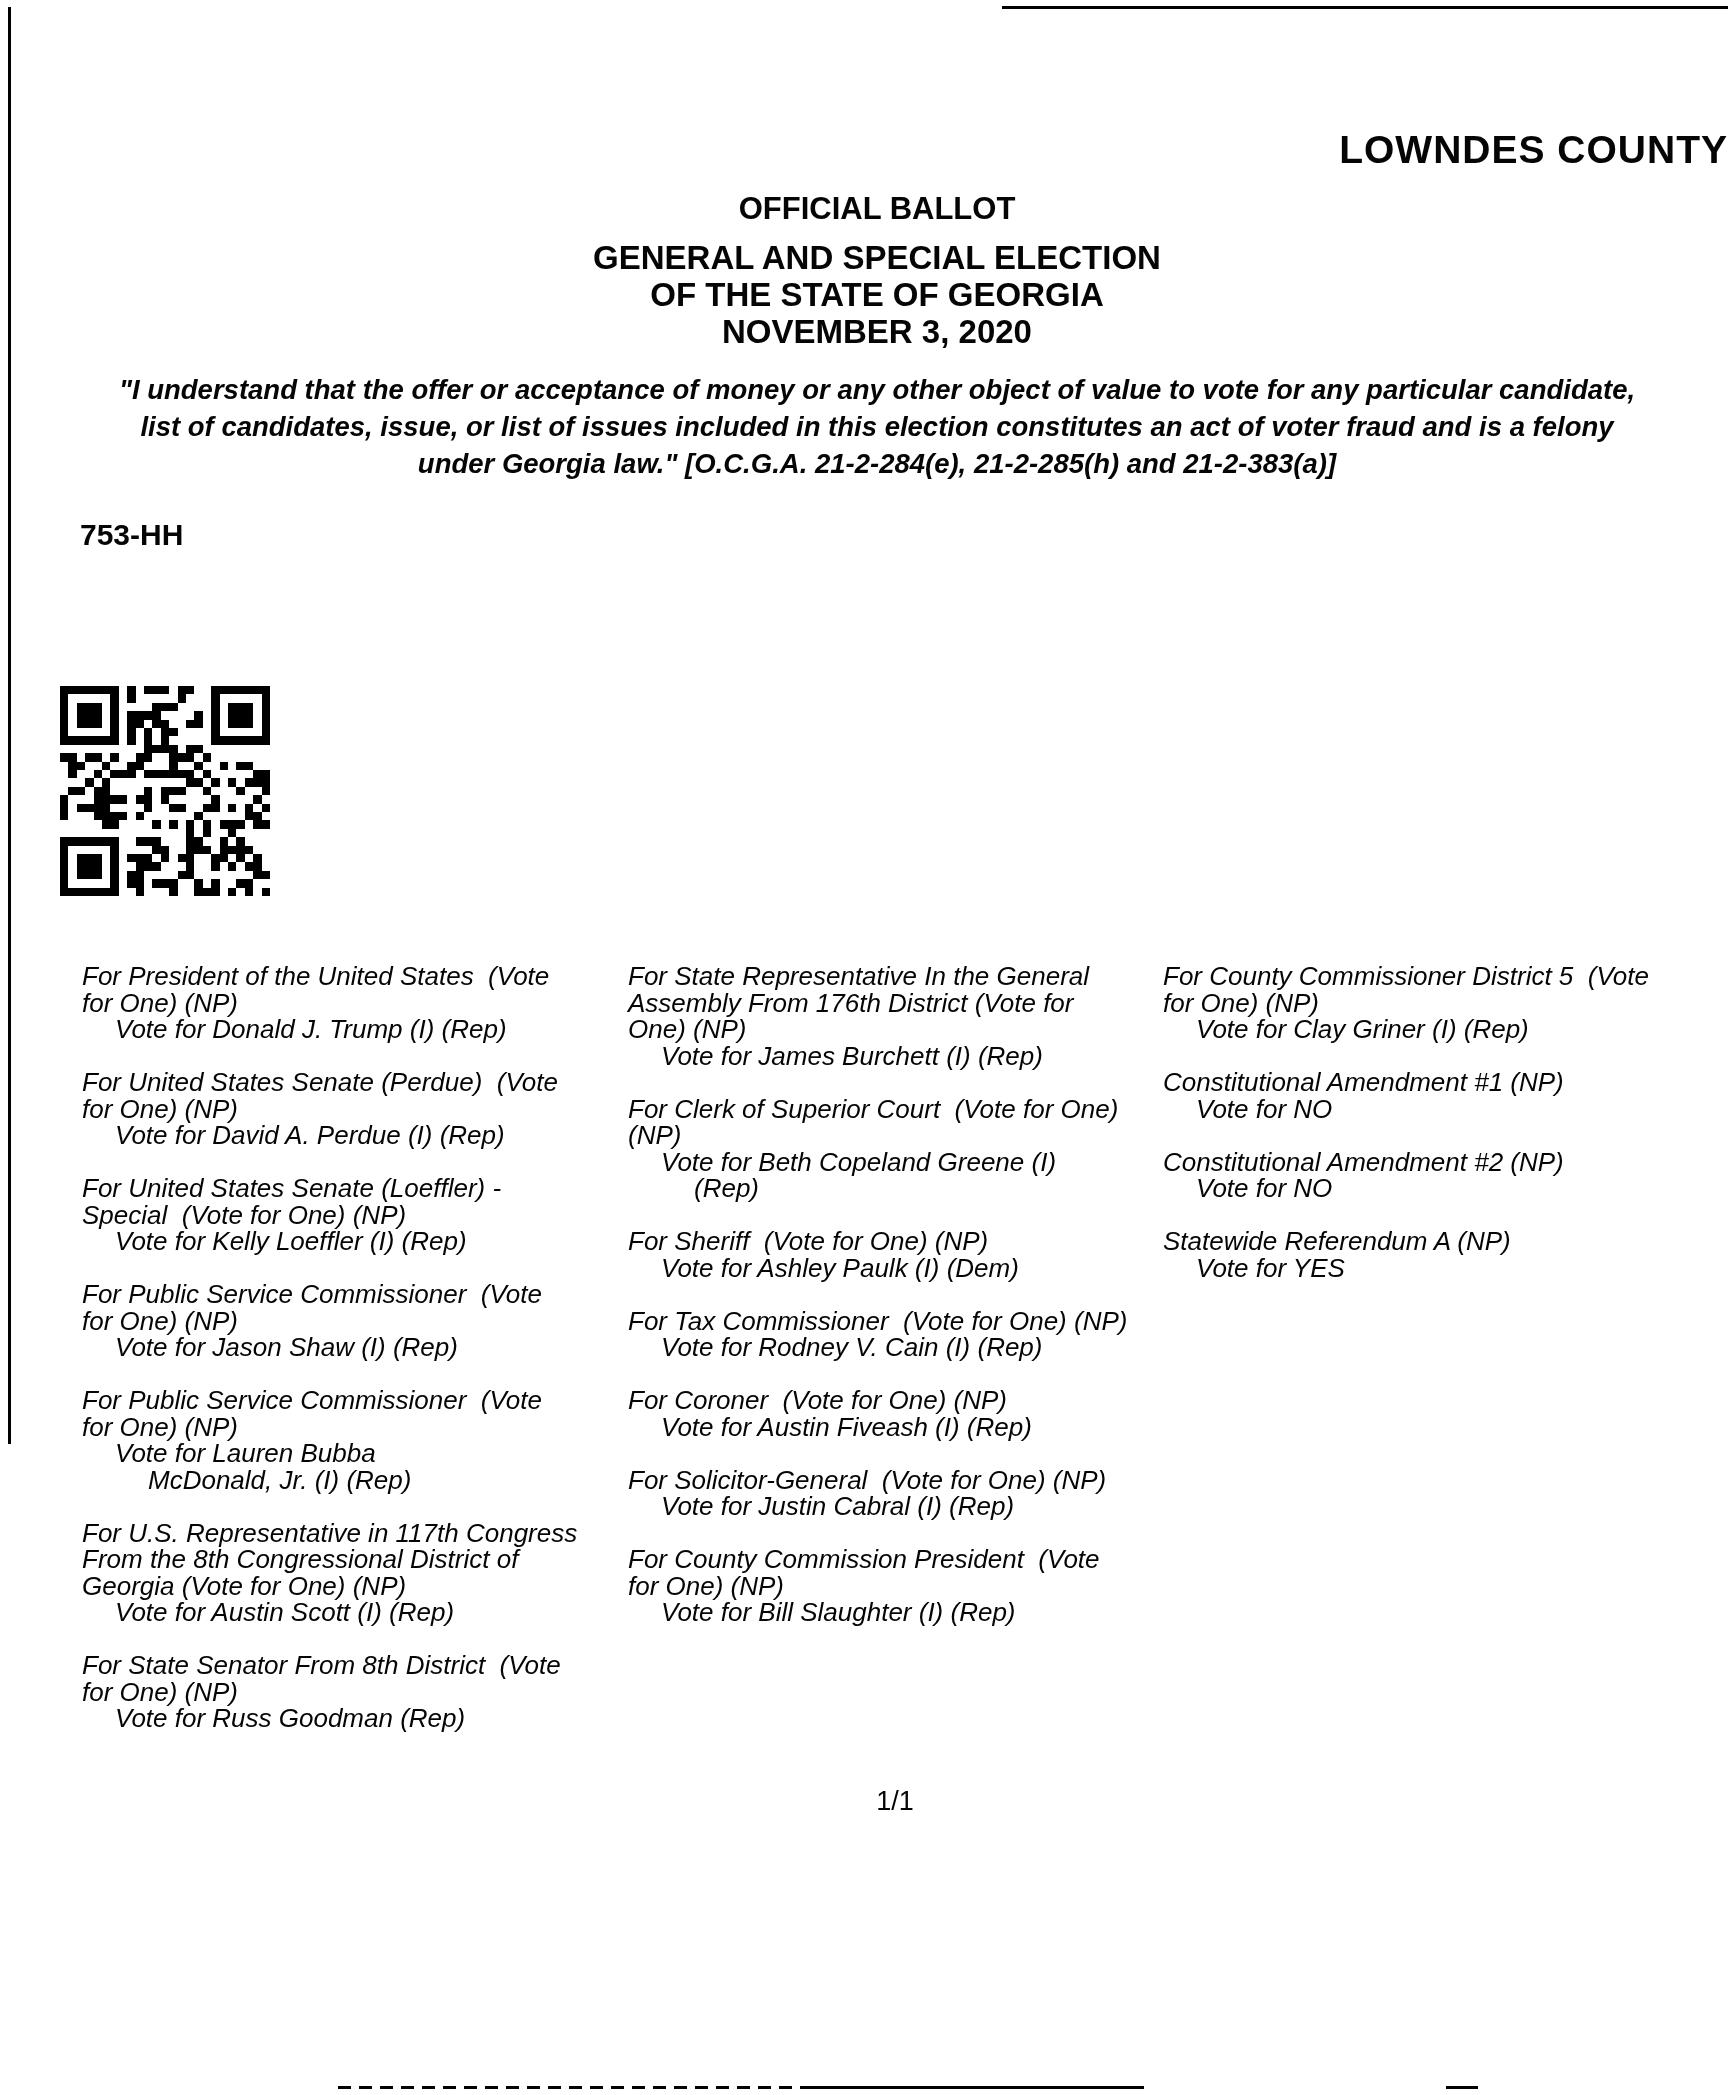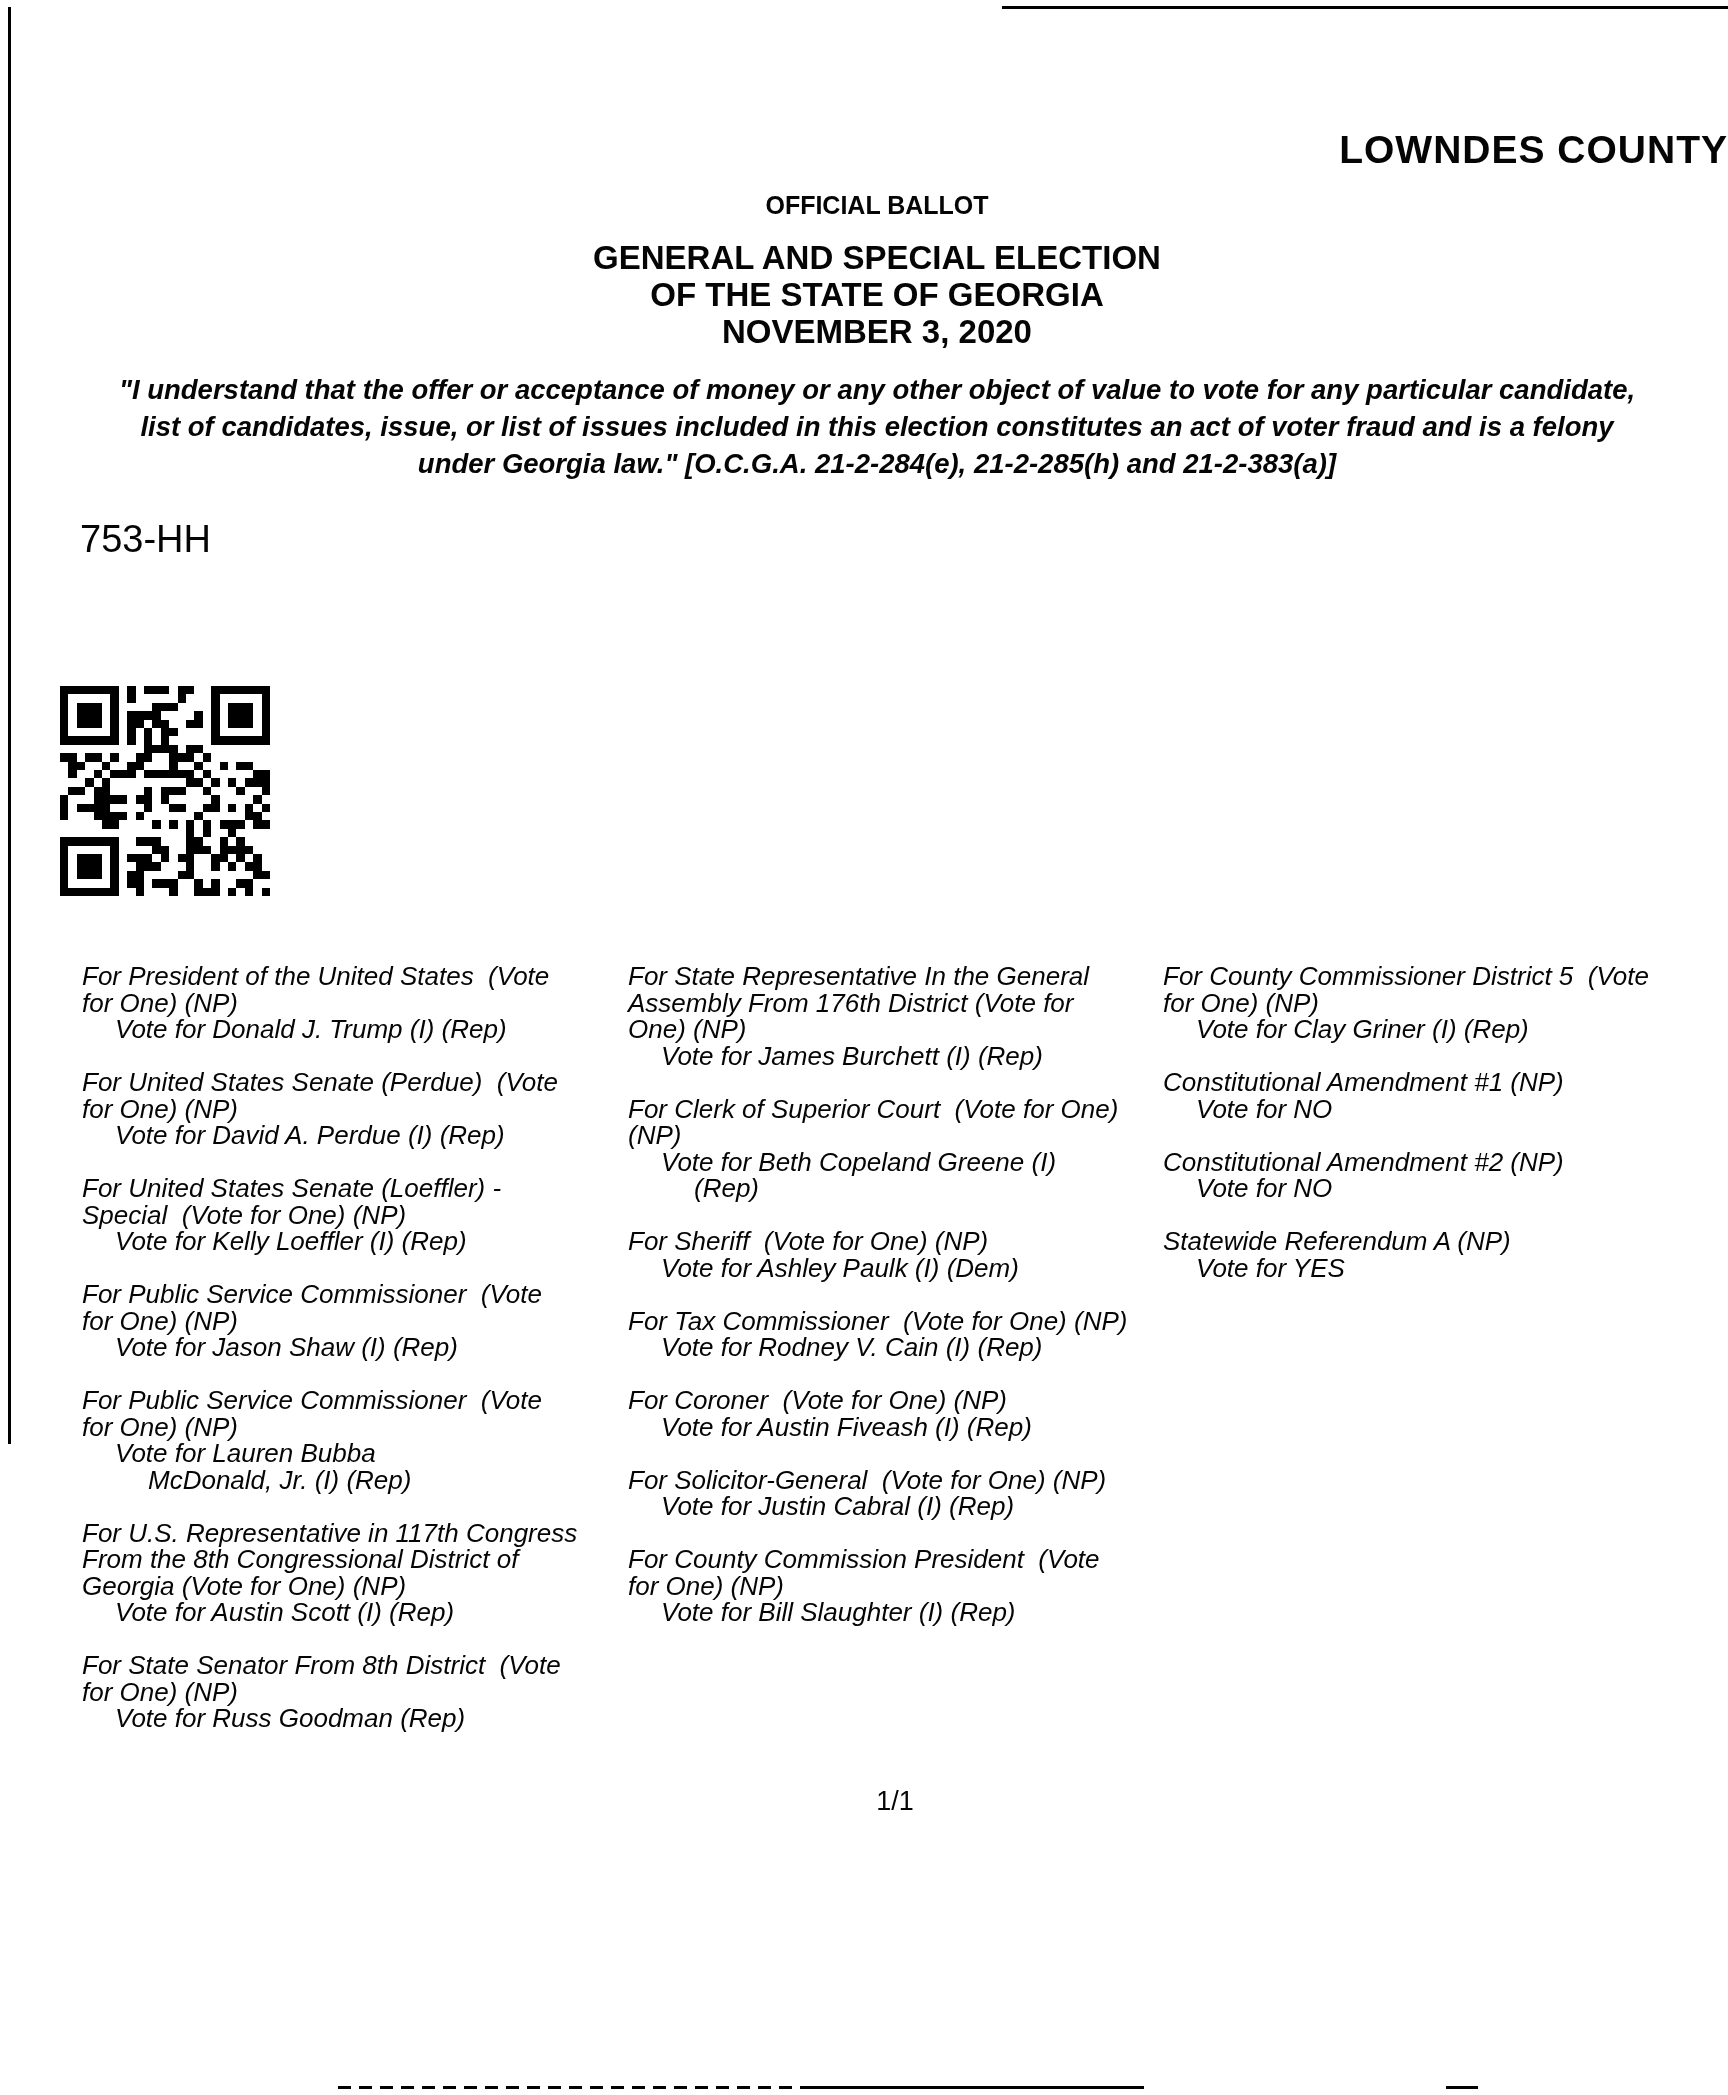--- a/index.html
+++ b/index.html
@@ -9,27 +9,27 @@
     position:relative;overflow:hidden;
   }
   .artifact{position:absolute;background:#000;}
   .line-top{left:1002px;top:6px;width:726px;height:3px;}
   .line-left{left:8px;top:7px;width:3px;height:1437px;}
   .line-bottom-dashed{left:338px;top:2086px;width:462px;height:3px;background:repeating-linear-gradient(90deg,#000 0 13px,transparent 13px 21px);}
   .line-bottom-solid{left:800px;top:2086px;width:344px;height:3px;}
   .line-bottom-tick{left:1446px;top:2086px;width:32px;height:3px;}
 
   .h-title{position:absolute;left:26px;top:128px;width:1702px;text-align:right;font-size:39px;font-weight:bold;letter-spacing:1px;}
-  .h-subtitle{position:absolute;left:26px;top:191px;width:1702px;text-align:center;font-size:25px;font-weight:bold;}
+  .h-subtitle{position:absolute;left:26px;top:191px;width:1702px;text-align:center;font-size:31px;font-weight:bold;}
   .h-election{position:absolute;left:26px;top:239px;width:1702px;text-align:center;font-size:33px;font-weight:bold;line-height:37px;}
 
   .disclaimer{position:absolute;left:26px;top:371px;width:1702px;text-align:center;
     font-size:27.5px;line-height:37px;font-style:italic;font-weight:bold;}
 
-  .precinct{position:absolute;left:80px;top:518px;font-size:38px;}
+  .precinct{position:absolute;left:80px;top:518px;font-size:30px;font-weight:bold;}
 
   .qr{position:absolute;left:60px;top:686px;width:210px;height:210px;shape-rendering:crispEdges;}
 
   .columns{position:absolute;left:0;top:963px;width:1728px;}
   .col{position:absolute;top:0;}
   .col-0{left:82px;}
   .col-1{left:628px;}
   .col-2{left:1163px;}
   .contest{margin-bottom:26.5px;font-style:italic;}
   .contest div{white-space:pre;font-size:26px;line-height:26.5px;}

